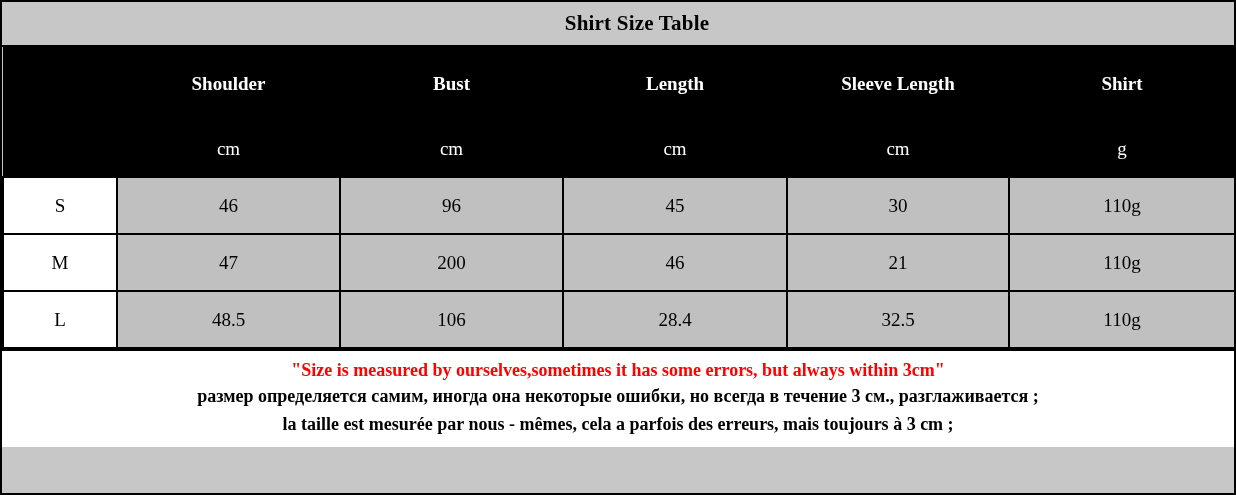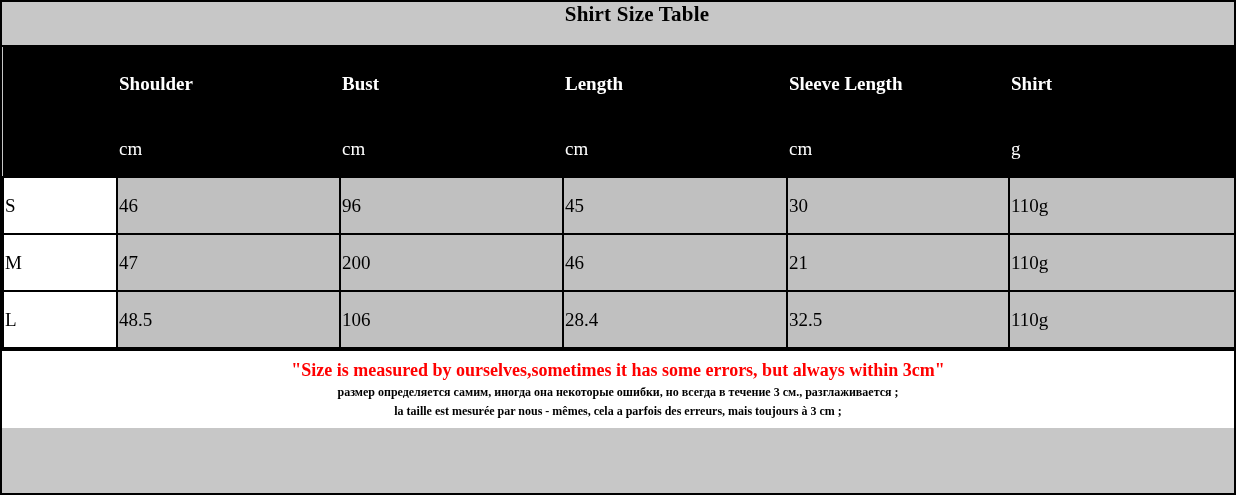--- a/index.html
+++ b/index.html
@@ -17,38 +17,40 @@
     position: relative;
     width: 1236px;
     height: 495px;
     box-sizing: border-box;
     border: 2px solid #000000;
     background: #c7c7c7;
   }
   .title-bar {
     height: 43px;
     display: flex;
+    align-items: center;
     justify-content: center;
     background: #c7c7c7;
     border-bottom: 2px solid #000000;
     padding-left: 38px;
   }
   .title-text {
     font-size: 21px;
     font-weight: bold;
     color: #000000;
     letter-spacing: 0.2px;
   }
   table.size-table {
     width: 100%;
     border-collapse: collapse;
     table-layout: fixed;
   }
   table.size-table td {
     border: 2px solid #000000;
+    text-align: center;
     vertical-align: middle;
     font-size: 19px;
     color: #000000;
   }
   
   col.c0 { width: 114px; }
   col.c1 { width: 223px; }
   col.c2 { width: 223px; }
   col.c3 { width: 224px; }
   col.c4 { width: 222px; }
@@ -93,21 +95,21 @@
   }
   .note-red {
     color: #ff0000;
     font-weight: bold;
     font-size: 18px;
     line-height: 1.45;
   }
   .note-black {
     color: #000000;
     font-weight: bold;
-    font-size: 12px;
+    font-size: 18px;
     line-height: 1.55;
   }
 </style>
 </head>
 <body>
 
 <div class="page">
 
   <div class="title-bar">
     <div class="title-text">Shirt Size Table</div>

